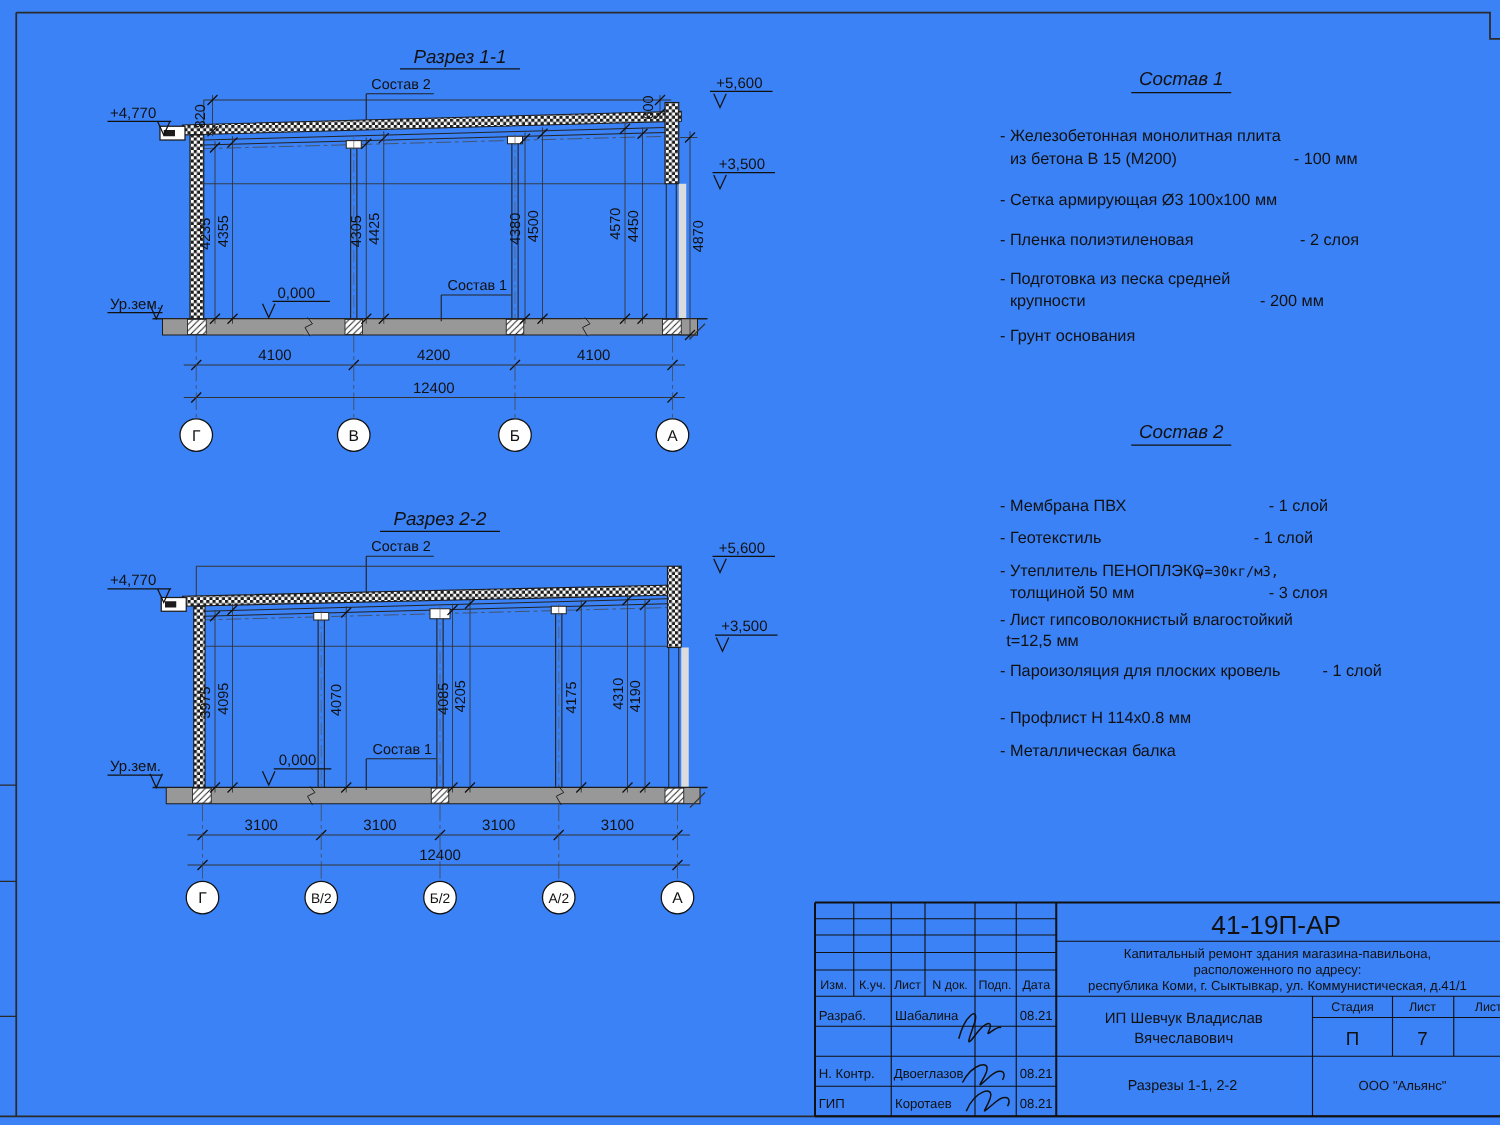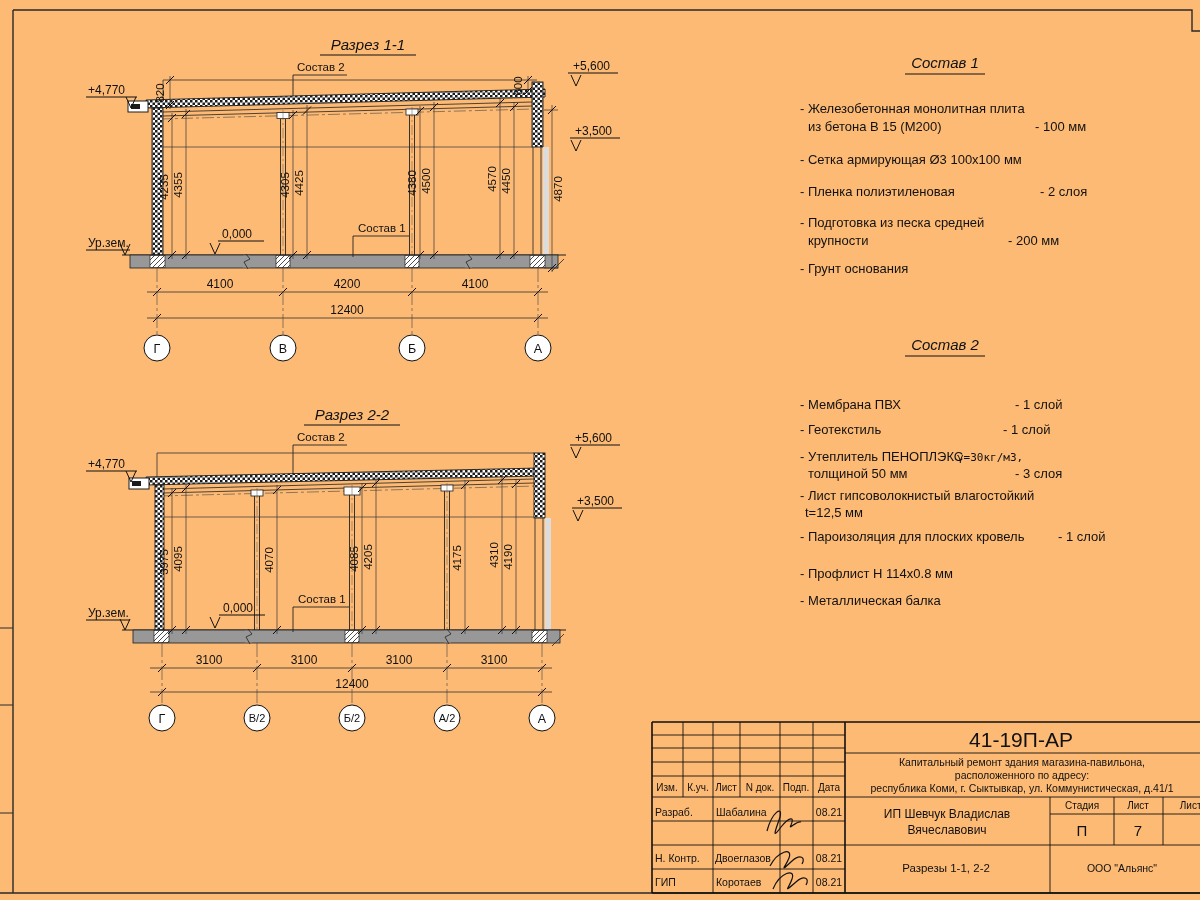--- a/index.html
+++ b/index.html
@@ -1,16 +1,16 @@
 <!DOCTYPE html>
 <html><head>
 <meta charset="utf-8">
 <style>
   html,body{margin:0;padding:0;background:#ffffff;}
-  #canvas{position:relative;width:1200px;height:900px;background:#fdba74;overflow:hidden;
+  #canvas{position:relative;width:1200px;height:900px;background:#3b82f6;overflow:hidden;
           font-family:"Liberation Sans",sans-serif;}
   svg text{fill:#111;font-family:"Liberation Sans",sans-serif;}
   .dimtxt{font-size:12px;}
   .vdimtxt{font-size:11.5px;}
   .elevtxt{font-size:12px;}
   .axistxt{font-size:12.5px;}
   .axistxt2{font-size:11px;}
   .sectitle{font-size:15px;font-style:italic;}
   .lbltxt{font-size:11.5px;}
   .listtxt{font-size:13px;}

